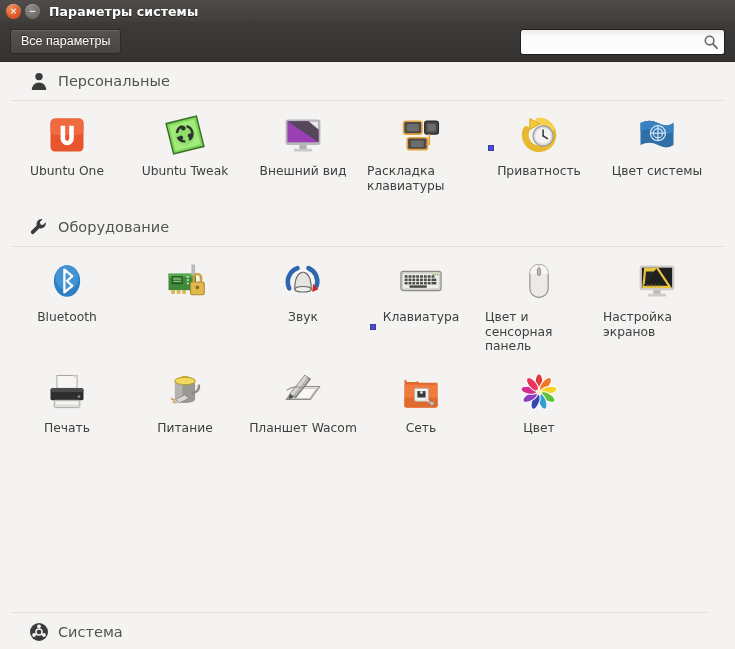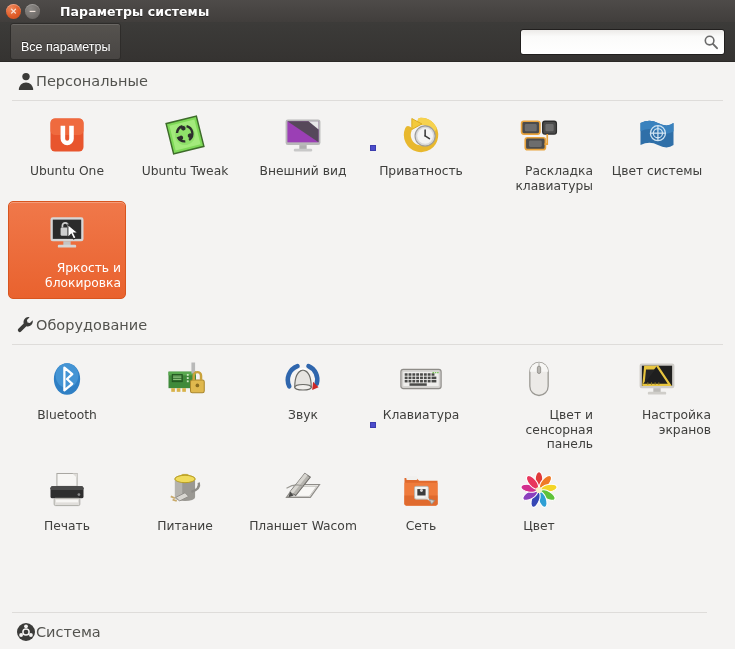--- a/index.html
+++ b/index.html
@@ -29,40 +29,40 @@
     background: radial-gradient(circle at 35% 30%, #f08a5d 0%, #e05c28 55%, #c94c1d 100%);
     box-shadow: inset 0 1px 0 rgba(255,255,255,0.35);
   }
   .winbtn.min {
     background: radial-gradient(circle at 35% 30%, #8d8a87 0%, #75716e 55%, #625e5b 100%);
     box-shadow: inset 0 1px 0 rgba(255,255,255,0.25);
   }
   .winbtn .glyph { font-family: "DejaVu Sans", sans-serif; font-weight: bold; font-size: 9px; }
   .title-text {
     color: #ffffff; font-size: 12.5px; font-weight: bold;
-    margin-left: 16px; letter-spacing: 0.1px;
+    margin-left: 5px; letter-spacing: 0.1px;
     text-shadow: 0 1px 0 rgba(0,0,0,0.45);
   }
 
   
   .toolbar {
     height: 40px;
     background: linear-gradient(to bottom, #3c3b39 0%, #353331 100%);
     border-bottom: 1px solid #2b2927;
     display: flex; align-items: center;
     padding: 0 10px;
     position: relative;
   }
   .allsettings-btn {
     background: linear-gradient(to bottom, #56534f 0%, #484543 100%);
     border: 1px solid #2e2c2a;
     border-radius: 3px;
     color: #ffffff;
     font-size: 12.5px;
-    padding: 16px 10px 5px 10px;
+    padding: 4px 10px 5px 10px;
     text-shadow: 0 -1px 0 rgba(0,0,0,0.5);
     box-shadow: inset 0 1px 0 rgba(255,255,255,0.12);
     cursor: default;
   }
   .search-wrap {
     position: absolute; right: 10px; top: 7px;
     width: 205px; height: 26px;
   }
   .search-input {
     width: 100%; height: 100%;
@@ -82,21 +82,22 @@
 
   
   .content {
     background: #f4f3f2;
     height: calc(649px - 22px - 40px);
     overflow: hidden;
     position: relative;
   }
   .section-header {
     display: flex; align-items: center;
-    padding: 9px 0 7px 16px;
+    padding: 9px 0 7px 29px;
+    gap: 9px;
   }
   .section-header .hdr-icon { width: 20px; height: 20px; flex: none; }
   .section-header .hdr-label {
     font-size: 14.5px; color: #53534f;
   }
   .divider {
     height: 1px; background: #dedcda;
     margin: 2px 12px 0 12px;
   }
 
@@ -113,21 +114,21 @@
     cursor: default;
     position: relative;
   }
   .cell .ico {
     width: 48px; height: 48px;
     display: flex; align-items: center; justify-content: center;
     margin-bottom: 5px;
   }
   .cell .lbl {
     font-size: 12.3px; color: #3f3f3d;
-    text-align: right; line-height: 1.18;
+    text-align: left; line-height: 1.18;
     max-width: 108px;
   }
   .cell.selected {
     background: linear-gradient(to bottom, #f0784a 0%, #e9622e 100%);
     border: 1px solid #d8551f;
     box-shadow: inset 0 1px 0 rgba(255,255,255,0.28);
   }
   .cell.selected .lbl { color: #ffffff; }
 
   .dot-marker {
@@ -214,84 +215,68 @@
           <path d="M7 9 h34 v23 z" fill="#4a4a4a" opacity="0.85"></path>
           <path d="M30 9 l11 0 0 9 z" fill="#e8e8e8"></path>
           <rect x="20" y="35" width="8" height="5" fill="#b0b0b0"></rect>
           <rect x="14" y="39" width="20" height="3" rx="1.3" fill="#c8c8c8"></rect>
         </svg>
       </div>
       <div class="lbl">Внешний вид</div>
     </div>
 
     <div class="cell">
+      <div class="ico">
+        <svg viewBox="0 0 48 48" width="44" height="44">
+          <rect x="5" y="9" width="20" height="14" rx="2.5" fill="#4b4b4b" stroke="#e8a33d" stroke-width="1.8"></rect>
+          <rect x="8.5" y="12" width="13" height="8" rx="1.5" fill="#6d6d6d"></rect>
+          <rect x="28" y="9" width="15" height="14" rx="2.5" fill="#4b4b4b" stroke="#2c2c2c" stroke-width="1.4"></rect>
+          <rect x="31" y="12" width="9" height="8" rx="1.5" fill="#6d6d6d"></rect>
+          <rect x="9" y="27" width="22" height="13" rx="2.5" fill="#4b4b4b" stroke="#e8a33d" stroke-width="1.8"></rect>
+          <rect x="13" y="30" width="14" height="7" rx="1.5" fill="#6d6d6d"></rect>
+          <path d="M33 23 v11 h-3" fill="none" stroke="#e8a33d" stroke-width="1.8"></path>
+        </svg>
+      </div>
+      <div class="lbl">Раскладка клавиатуры</div>
+    </div>
+
+    <div class="cell">
       <span class="dot-marker" style="left:8px; top:40px;"></span>
       <div class="ico">
         <svg viewBox="0 0 48 48" width="44" height="44">
           <path d="M24 9 a15 15 0 1 1 -13.8 9.2" fill="none" stroke="#e8b82e" stroke-width="7.5" stroke-linecap="round"></path>
           <path d="M24 9 a15 15 0 0 1 13 7.6" fill="none" stroke="#f6d24f" stroke-width="7.5" stroke-linecap="round"></path>
           <path d="M14 6 l0 12 11 -6 z" fill="#f3c93c" stroke="#d9a91c" stroke-width="1"></path>
           <circle cx="28.5" cy="25" r="11" fill="#d8d8d8" stroke="#9a9a9a" stroke-width="1.2"></circle>
           <circle cx="28.5" cy="25" r="8.6" fill="#f3f3f3"></circle>
           <line x1="28.5" y1="25" x2="28.5" y2="18.5" stroke="#3a3a3a" stroke-width="1.7" stroke-linecap="round"></line>
           <line x1="28.5" y1="25" x2="33.2" y2="28" stroke="#3a3a3a" stroke-width="1.7" stroke-linecap="round"></line>
         </svg>
       </div>
       <div class="lbl">Приватность</div>
     </div>
 
     <div class="cell">
       <div class="ico">
         <svg viewBox="0 0 48 48" width="44" height="44">
-          <rect x="5" y="9" width="20" height="14" rx="2.5" fill="#4b4b4b" stroke="#e8a33d" stroke-width="1.8"></rect>
-          <rect x="8.5" y="12" width="13" height="8" rx="1.5" fill="#6d6d6d"></rect>
-          <rect x="28" y="9" width="15" height="14" rx="2.5" fill="#4b4b4b" stroke="#2c2c2c" stroke-width="1.4"></rect>
-          <rect x="31" y="12" width="9" height="8" rx="1.5" fill="#6d6d6d"></rect>
-          <rect x="9" y="27" width="22" height="13" rx="2.5" fill="#4b4b4b" stroke="#e8a33d" stroke-width="1.8"></rect>
-          <rect x="13" y="30" width="14" height="7" rx="1.5" fill="#6d6d6d"></rect>
-          <path d="M33 23 v11 h-3" fill="none" stroke="#e8a33d" stroke-width="1.8"></path>
-        </svg>
-      </div>
-      <div class="lbl">Раскладка клавиатуры</div>
-    </div>
-
-    <div class="cell">
-      <div class="ico">
-        <svg viewBox="0 0 48 48" width="44" height="44">
           <path d="M6 11 q10 -5 19 0 q10 5 17 0 v24 q-7 5 -17 0 q-9 -5 -19 0 z" fill="#2f6fa8"></path>
           <path d="M6 11 q10 -5 19 0 q10 5 17 0 v9 q-7 5 -17 0 q-9 -5 -19 0 z" fill="#3a82be"></path>
           <g stroke="#cfe3f2" stroke-width="1.4" fill="none">
             <circle cx="25" cy="22" r="8.2"></circle>
             <circle cx="25" cy="22" r="5"></circle>
             <line x1="16.8" y1="22" x2="33.2" y2="22"></line>
             <line x1="25" y1="13.8" x2="25" y2="30.2"></line>
           </g>
         </svg>
       </div>
       <div class="lbl">Цвет системы</div>
     </div>
 
     <div style="width:100%; height:0;"></div>
 
-    <div class="cell selected">
-      <div class="ico">
-        <svg viewBox="0 0 48 48" width="44" height="44">
-          <rect x="6" y="8" width="36" height="26" rx="2.5" fill="#d6d6d6"></rect>
-          <rect x="8.5" y="10.5" width="31" height="21" fill="#2b2b2b"></rect>
-          <g transform="translate(16,12)">
-            <rect x="1" y="7" width="10" height="9" rx="1.4" fill="#cfcfcf"></rect>
-            <path d="M3 7 V5 a3 3 0 0 1 6 0 v2" fill="none" stroke="#cfcfcf" stroke-width="1.9"></path>
-          </g>
-          <path d="M25 16 l0 14 3.6 -3.6 2.6 5.2 2.6 -1.4 -2.6 -5 5 0 z" fill="#ffffff" stroke="#2b2b2b" stroke-width="1.1"></path>
-          <rect x="20" y="34" width="8" height="5" fill="#c4c4c4"></rect>
-          <rect x="14" y="38" width="20" height="3" rx="1.3" fill="#d6d6d6"></rect>
-        </svg>
-      </div>
-      <div class="lbl">Яркость и блокировка</div>
-    </div>
   </div>
 
   <div class="section-header" style="padding-top:12px;">
     <svg class="hdr-icon" viewBox="0 0 20 20">
       <path d="M13.6 2.2a5 5 0 0 0-5.9 6.3L2.4 13.8a1.9 1.9 0 1 0 2.7 2.7l5.3-5.3a5 5 0 0 0 6.3-5.9l-2.8 2.8-2.4-.6-.6-2.4z" fill="#3b3b39"></path>
     </svg>
     <span class="hdr-label">Оборудование</span>
   </div>
   <div class="divider"></div>
 

